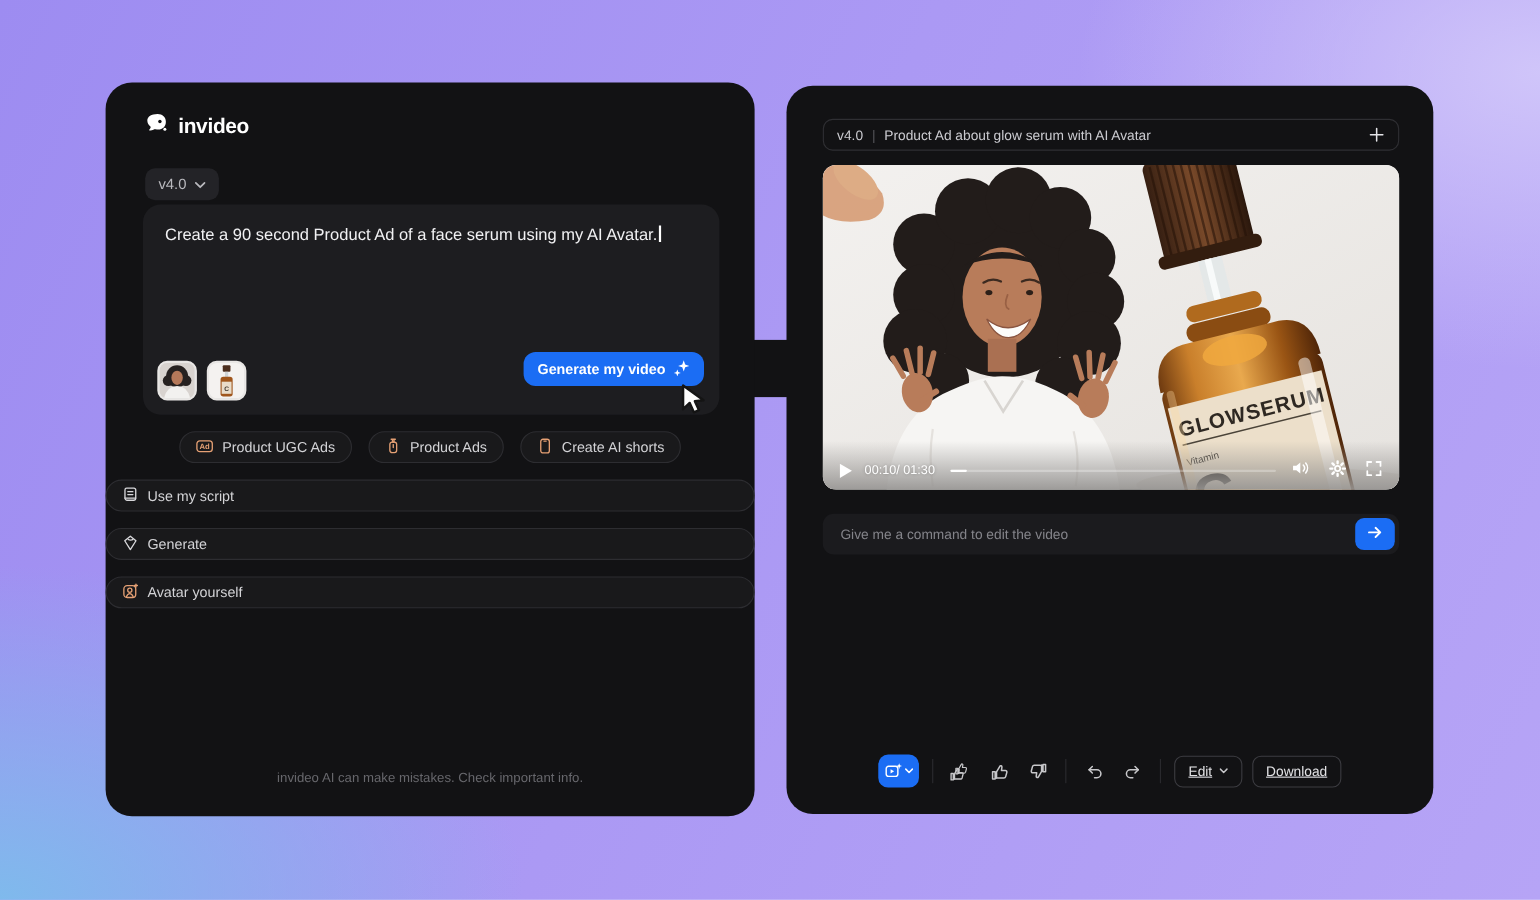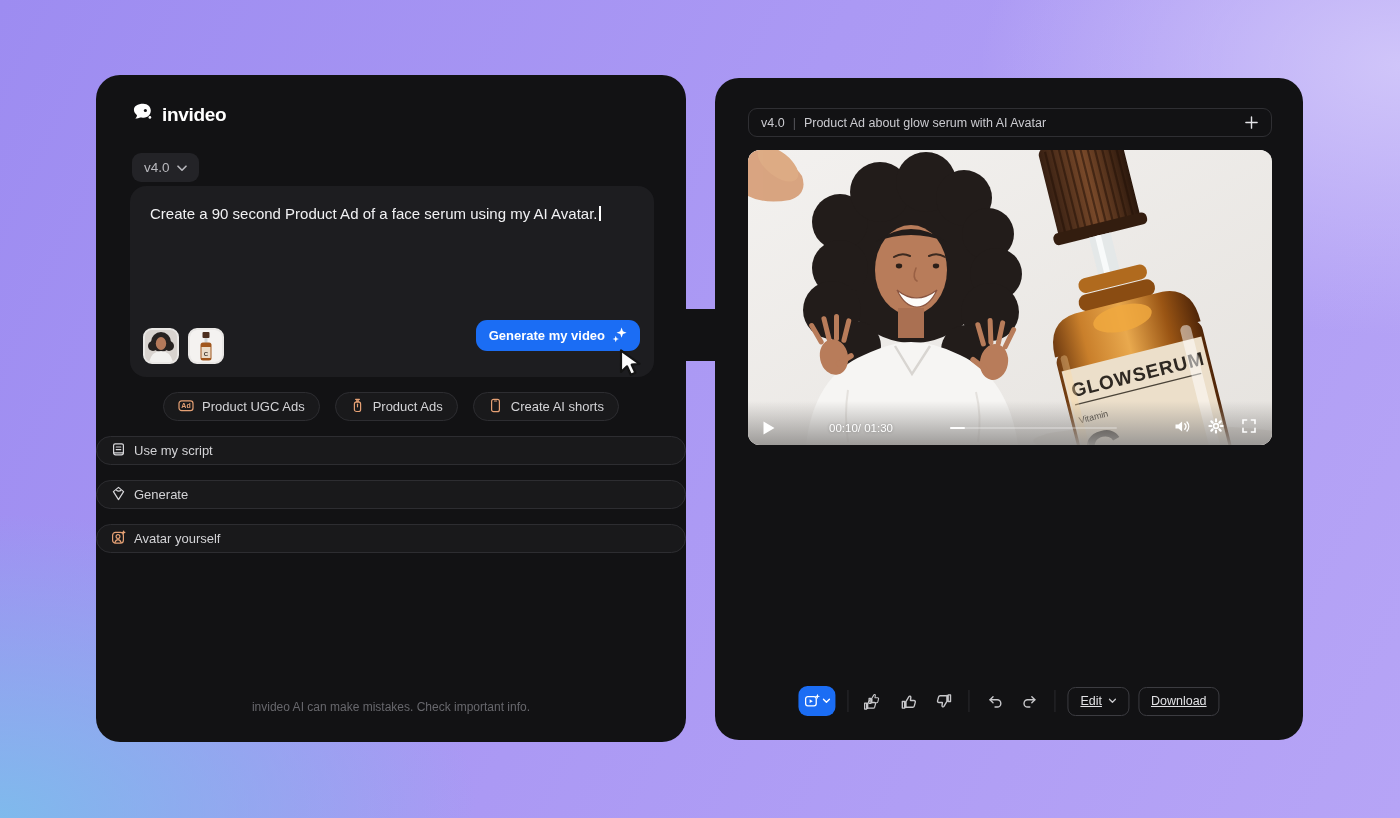--- a/index.html
+++ b/index.html
@@ -34,21 +34,21 @@
     display:flex; align-items:center; gap:8px; color:#d3d3d6; font-size:13px; cursor:pointer; white-space:nowrap; }
   .footer-note { position:absolute; left:0; width:100%; top:625px; text-align:center; color:#67676c; font-size:12px; }
 
   
   .header-pill { position:absolute; left:33px; top:30px; width:524px; height:29px; border:1px solid #2f2f33;
     border-radius:9px; display:flex; align-items:center; padding:0 12px; gap:8px; font-size:12.5px; color:#cbcbd0; cursor:pointer; }
   .header-divider { color:#55555a; }
   .plus-btn { margin-left:auto; display:flex; align-items:center; cursor:pointer; }
   .video { position:absolute; left:33px; top:72px; width:524px; height:295px; border-radius:12px; overflow:hidden; background:#efede9; cursor:pointer; }
   .controls { position:absolute; left:0; bottom:0; width:100%; height:44px; display:flex; align-items:center;
-    padding:10px 15px 0 15px; background:linear-gradient(to top, rgba(150,148,146,.92), rgba(150,148,146,0));gap:43px; }
+    padding:10px 15px 0 15px; background:linear-gradient(to top, rgba(150,148,146,.92), rgba(150,148,146,0)); }
   .time { color:#fff; font-size:11.5px; margin-left:11px; text-shadow:0 0 3px rgba(0,0,0,.3); white-space:nowrap; }
   .track { flex:1; height:2.5px; margin:0 14px; background:rgba(255,255,255,.28); border-radius:2px; cursor:pointer; }
   .track-fill { width:15px; height:100%; background:#fff; border-radius:2px; }
   .ctrl-icons { display:flex; align-items:center; gap:17px; }
   .command-bar { position:absolute; left:33px; top:389px; width:524px; height:37px; background:#1b1b1e; border-radius:10px;
     display:flex; align-items:center; padding:0 4px 0 16px; }
   .command-bar input { flex:1; background:transparent; border:none; outline:none; color:#cfcfd3; font-size:12.5px; font-family:"Liberation Sans", sans-serif; }
   .command-bar input::placeholder { color:#84848a; }
   .send-btn { width:36px; height:29px; background:#1b6df4; border-radius:8px; display:flex; align-items:center; justify-content:center; cursor:pointer; }
   .toolbar { position:absolute; top:608px; left:50%; transform:translateX(-50%); display:flex; align-items:center; gap:9px; }
@@ -334,20 +334,30 @@
         </span>
         <span>
           <svg width="16" height="16" viewBox="0 0 16 16">
               <path d="M2 5.6 V2 h3.6 M10.4 2 H14 v3.6 M14 10.4 V14 h-3.6 M5.6 14 H2 v-3.6" stroke="#fff" fill="none" stroke-width="1.6" stroke-linecap="round"></path>
             </svg>
         </span>
       </div>
     </div>
   </div>
 
+  <div class="command-bar">
+    <input type="text" placeholder="Give me a command to edit the video" style="">
+    <div class="send-btn">
+      <span>
+        <svg width="14" height="12" viewBox="0 0 14 12">
+            <path d="M1.5 6 h10 M7.5 1.8 L11.8 6 l-4.3 4.2" stroke="#fff" stroke-width="1.7" fill="none" stroke-linecap="round" stroke-linejoin="round"></path>
+          </svg>
+      </span>
+    </div>
+  </div>
 
   <div class="toolbar">
     <div class="ai-btn">
       <svg width="16" height="16" viewBox="0 0 16 16">
           <rect x="1.2" y="3.6" width="10.6" height="9.2" rx="2.2" stroke="#fff" fill="none" stroke-width="1.3"></rect>
           <path d="M5.2 6.3 l3.2 1.9 -3.2 1.9 z" fill="#fff"></path>
           <path d="M13 0.8 l.7 1.9 1.9.7 -1.9.7 -.7 1.9 -.7 -1.9 -1.9 -.7 1.9 -.7 z" fill="#fff"></path>
         </svg>
       <svg width="8" height="6" viewBox="0 0 8 6">
           <path d="M1 1.2 L4 4.2 L7 1.2" stroke="#fff" stroke-width="1.4" fill="none" stroke-linecap="round" stroke-linejoin="round"></path>

